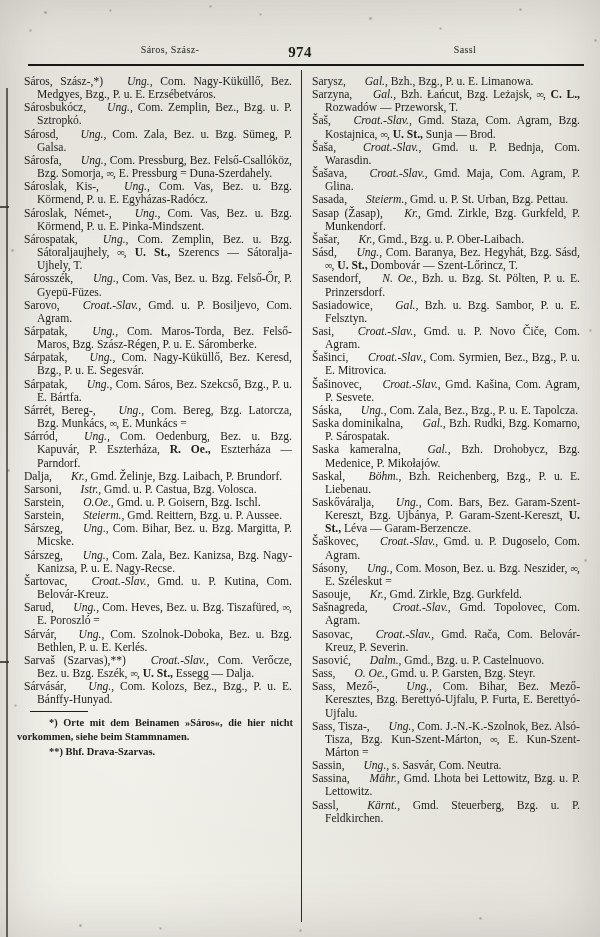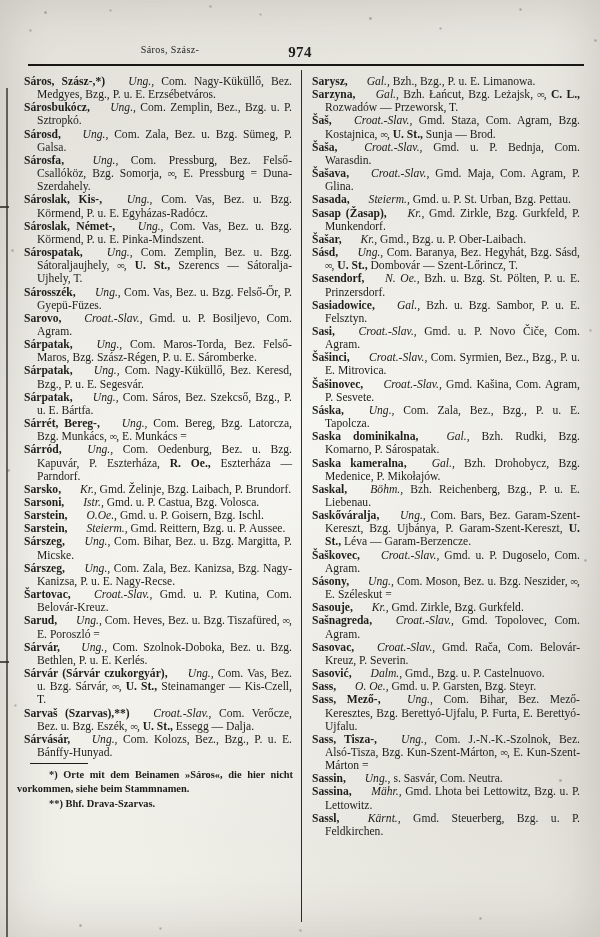--- a/index.html
+++ b/index.html
@@ -34,68 +34,68 @@
   .header-text{position:absolute;top:44px;font-size:10px;letter-spacing:.4px;}
   .header-lemma-left{left:40px;width:260px;text-align:center;}
   .header-pagenum{left:250px;width:100px;text-align:center;font-weight:bold;font-size:15px;}
   .header-lemma-right{left:350px;width:230px;text-align:center;}
   .head-rule{position:absolute;top:64px;left:28px;right:16px;border-top:2px solid #181714;}
   .col-divider{position:absolute;left:301px;top:70px;height:852px;width:1px;background:#2c2a26;}
   .col{position:absolute;top:75px;width:268px;font-size:11.6px;line-height:13.15px;text-align:justify;}
   .col-left{left:24px;}
   .col-right{left:312px;}
   .entry{margin:0;text-indent:-13px;padding-left:13px;}
-  .seg-h{font-weight:bold;margin-top:17px;}
+  .seg-h{font-weight:normal;margin-top:17px;}
   .seg-i{font-style:italic;padding-left:16px;}
   .seg-b{font-weight:bold;}
   .sym{font-weight:bold;font-size:10.5px;letter-spacing:-1px;}
   .foot-block{margin-top:4px;margin-left:-8px;width:278px;}
   .foot-rule{width:58px;border-top:1.2px solid #1d1c19;margin:0 0 4px 14px;}
   .footnote{margin:1px;font-size:10.4px;line-height:14px;text-indent:32px;text-align:justify;font-weight:700;}
 </style>
 </head>
 <body>
 
 <div id="page">
   <div class="specks"></div>
   <div class="left-edge-line"></div>
   <div class="margin-tick" style="top:206px;"></div>
   <div class="margin-tick" style="top:661px;"></div>
 
   <div class="header-text header-lemma-left">Sáros, Szász-</div>
   <div class="header-text header-pagenum">974</div>
+  <div class="header-text header-lemma-right">Sassl</div>
   <div class="head-rule"></div>
 
   <div class="col-divider"></div>
 
   <div class="col col-left" id="col-left">
       <p class="entry"><span class="seg-h">Sáros, Szász-,*)</span><span class="seg-i"> Ung.,</span><span> Com. Nagy-Küküllő, Bez. Medgyes, Bzg., P. u. E. Erzsébetváros.</span></p>
       <p class="entry"><span class="seg-h">Sárosbukócz,</span><span class="seg-i"> Ung.,</span><span> Com. Zemplin, Bez., Bzg. u. P. Sztropkó.</span></p>
       <p class="entry"><span class="seg-h">Sárosd,</span><span class="seg-i"> Ung.,</span><span> Com. Zala, Bez. u. Bzg. Sümeg, P. Galsa.</span></p>
       <p class="entry"><span class="seg-h">Sárosfa,</span><span class="seg-i"> Ung.,</span><span> Com. Pressburg, Bez. Felső-Csallóköz, Bzg. Somorja, </span><span class="sym">∞</span><span>, E. Pressburg = Duna-Szerdahely.</span></p>
       <p class="entry"><span class="seg-h">Sároslak, Kis-,</span><span class="seg-i"> Ung.,</span><span> Com. Vas, Bez. u. Bzg. Körmend, P. u. E. Egyházas-Radócz.</span></p>
       <p class="entry"><span class="seg-h">Sároslak, Német-,</span><span class="seg-i"> Ung.,</span><span> Com. Vas, Bez. u. Bzg. Körmend, P. u. E. Pinka-Mindszent.</span></p>
       <p class="entry"><span class="seg-h">Sárospatak,</span><span class="seg-i"> Ung.,</span><span> Com. Zemplin, Bez. u. Bzg. Sátoraljaujhely, </span><span class="sym">∞</span><span>, </span><span class="seg-b">U. St.,</span><span> Szerencs — Sátoralja-Ujhely, T.</span></p>
       <p class="entry"><span class="seg-h">Sárosszék,</span><span class="seg-i"> Ung.,</span><span> Com. Vas, Bez. u. Bzg. Felső-Őr, P. Gyepü-Füzes.</span></p>
       <p class="entry"><span class="seg-h">Sarovo,</span><span class="seg-i"> Croat.-Slav.,</span><span> Gmd. u. P. Bosiljevo, Com. Agram.</span></p>
       <p class="entry"><span class="seg-h">Sárpatak,</span><span class="seg-i"> Ung.,</span><span> Com. Maros-Torda, Bez. Felső-Maros, Bzg. Szász-Régen, P. u. E. Sáromberke.</span></p>
       <p class="entry"><span class="seg-h">Sárpatak,</span><span class="seg-i"> Ung.,</span><span> Com. Nagy-Küküllő, Bez. Keresd, Bzg., P. u. E. Segesvár.</span></p>
       <p class="entry"><span class="seg-h">Sárpatak,</span><span class="seg-i"> Ung.,</span><span> Com. Sáros, Bez. Szekcső, Bzg., P. u. E. Bártfa.</span></p>
       <p class="entry"><span class="seg-h">Sárrét, Bereg-,</span><span class="seg-i"> Ung.,</span><span> Com. Bereg, Bzg. Latorcza, Bzg. Munkács, </span><span class="sym">∞</span><span>, E. Munkács =</span></p>
       <p class="entry"><span class="seg-h">Sárród,</span><span class="seg-i"> Ung.,</span><span> Com. Oedenburg, Bez. u. Bzg. Kapuvár, P. Eszterháza, </span><span class="seg-b">R. Oe.,</span><span> Eszterháza — Parndorf.</span></p>
-      <p class="entry"><span class="seg-h">Sarsko,</span><span class="seg-i"> Kr.,</span><span> Gmd. Želinje, Bzg. Laibach, P. Brundorf.</span></p>
+      <p class="entry"><span class="seg-h">Dalja,</span><span class="seg-i"> Kr.,</span><span> Gmd. Želinje, Bzg. Laibach, P. Brundorf.</span></p>
       <p class="entry"><span class="seg-h">Sarsoni,</span><span class="seg-i"> Istr.,</span><span> Gmd. u. P. Castua, Bzg. Volosca.</span></p>
       <p class="entry"><span class="seg-h">Sarstein,</span><span class="seg-i"> O.Oe.,</span><span> Gmd. u. P. Goisern, Bzg. Ischl.</span></p>
       <p class="entry"><span class="seg-h">Sarstein,</span><span class="seg-i"> Steierm.,</span><span> Gmd. Reittern, Bzg. u. P. Aussee.</span></p>
       <p class="entry"><span class="seg-h">Sárszeg,</span><span class="seg-i"> Ung.,</span><span> Com. Bihar, Bez. u. Bzg. Margitta, P. Micske.</span></p>
       <p class="entry"><span class="seg-h">Sárszeg,</span><span class="seg-i"> Ung.,</span><span> Com. Zala, Bez. Kanizsa, Bzg. Nagy-Kanizsa, P. u. E. Nagy-Recse.</span></p>
       <p class="entry"><span class="seg-h">Šartovac,</span><span class="seg-i"> Croat.-Slav.,</span><span> Gmd. u. P. Kutina, Com. Belovár-Kreuz.</span></p>
       <p class="entry"><span class="seg-h">Sarud,</span><span class="seg-i"> Ung.,</span><span> Com. Heves, Bez. u. Bzg. Tiszafüred, </span><span class="sym">∞</span><span>, E. Poroszló =</span></p>
       <p class="entry"><span class="seg-h">Sárvár,</span><span class="seg-i"> Ung.,</span><span> Com. Szolnok-Doboka, Bez. u. Bzg. Bethlen, P. u. E. Kerlés.</span></p>
-      <p class="entry"><span class="seg-h">Sárvár (Sárvár czukorgyár),</span><span class="seg-i"> Ung.,</span><span> Com. Vas, Bez. u. Bzg. Sárvár, </span><span class="sym">∞</span><span>, </span><span class="seg-b">U. St.,</span><span> Steinamanger — Kis-Czell, T.</span></p>
       <p class="entry"><span class="seg-h">Sarvaš (Szarvas),**)</span><span class="seg-i"> Croat.-Slav.,</span><span> Com. Verőcze, Bez. u. Bzg. Eszék, </span><span class="sym">∞</span><span>, </span><span class="seg-b">U. St.,</span><span> Essegg — Dalja.</span></p>
       <p class="entry"><span class="seg-h">Sárvásár,</span><span class="seg-i"> Ung.,</span><span> Com. Kolozs, Bez., Bzg., P. u. E. Bánffy-Hunyad.</span></p>
       <div class="foot-block">
         <div class="foot-rule"></div>
         <p class="footnote">*) Orte mit dem Beinamen »Sáros«, die hier nicht vorkommen, siehe beim Stammnamen.</p>
         <p class="footnote">**) Bhf. Drava-Szarvas.</p>
       </div>
     </div>
   <div class="col col-right" id="col-right">
       <p class="entry"><span class="seg-h">Sarysz,</span><span class="seg-i"> Gal.,</span><span> Bzh., Bzg., P. u. E. Limanowa.</span></p>

